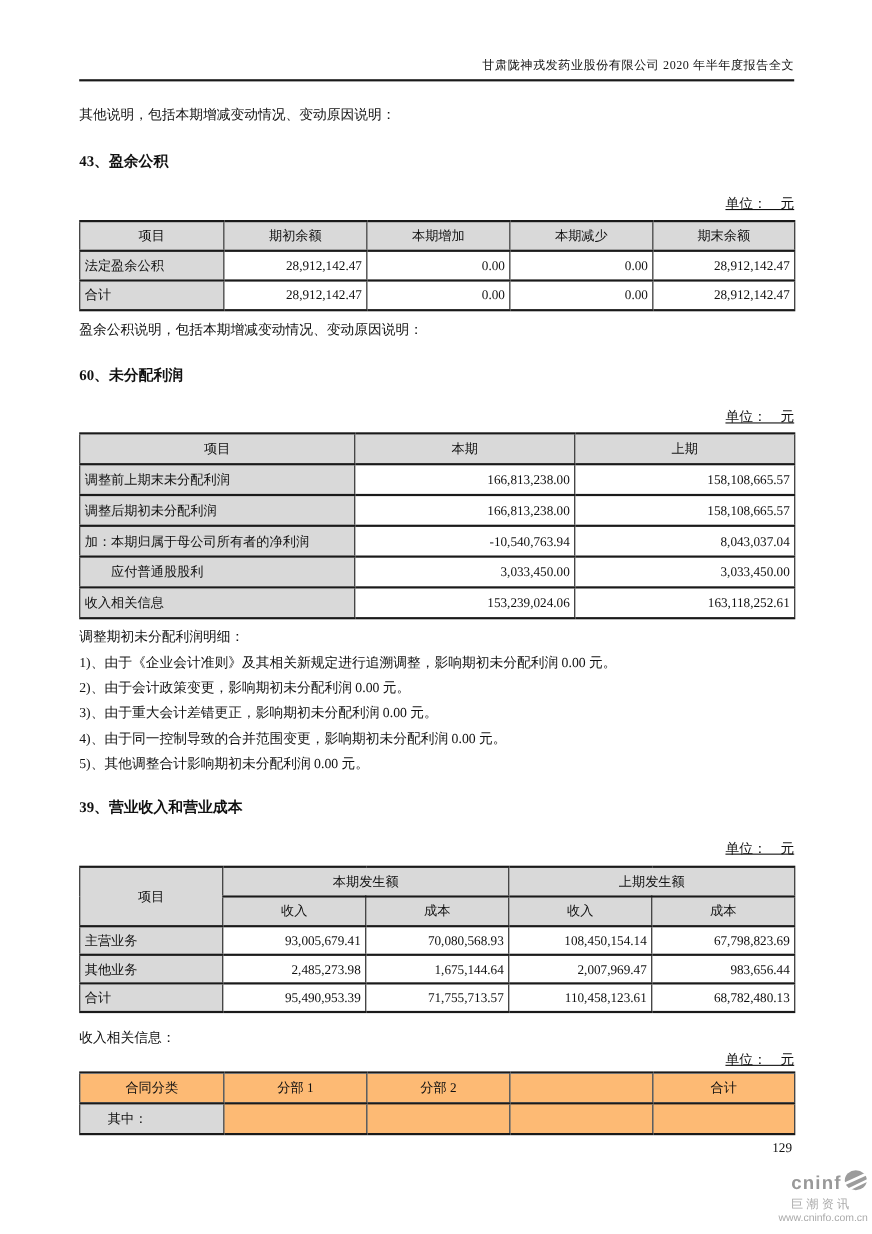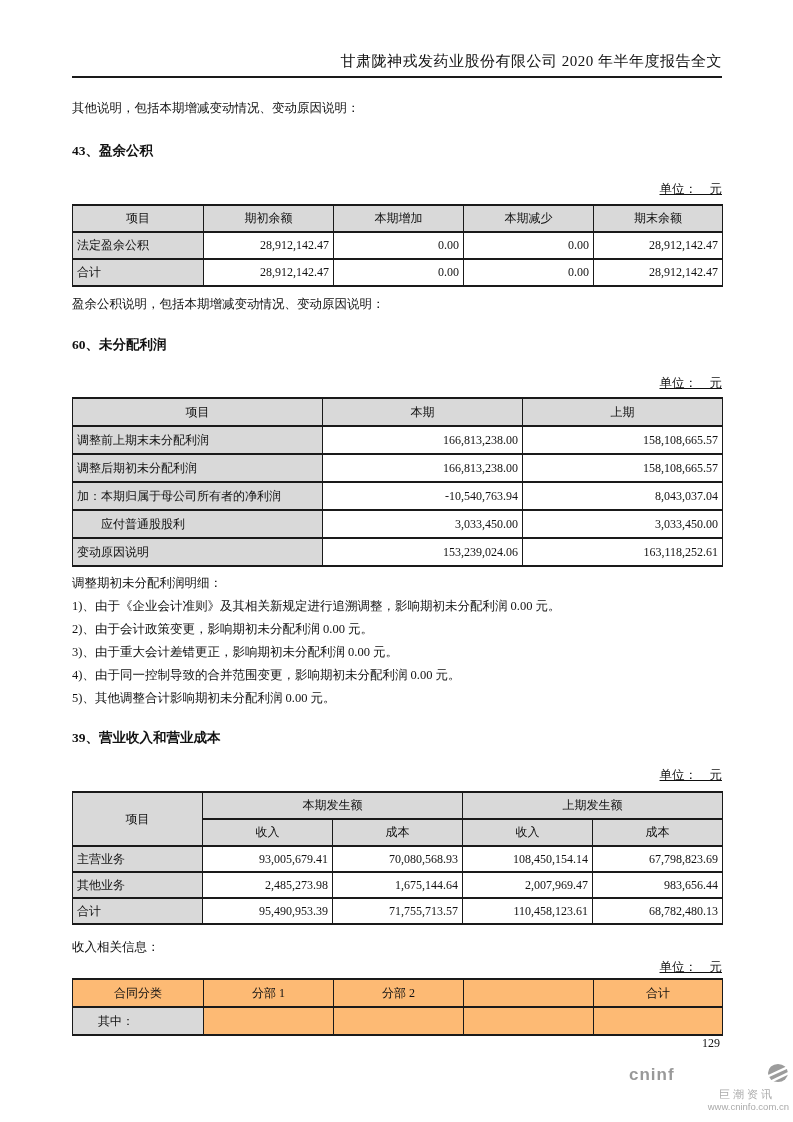--- a/index.html
+++ b/index.html
@@ -14,21 +14,21 @@
     overflow: hidden;
   }
   .content { padding: 0 71px 0 72px; }
 
   .doc-header {
     padding-top: 52px;
     border-bottom: 2px solid #1a1a1a;
     padding-bottom: 5px;
   }
   .doc-header-title {
-    font-size: 15px;
+    font-size: 11px;
     text-align: right;
     letter-spacing: 0.5px;
   }
 
   .body-text {
     margin: 22px 0 0 0;
     font-size: 12.5px;
     line-height: 16px;
   }
   .sec-heading {
@@ -99,21 +99,21 @@
     right: 4px;
     width: 160px;
     text-align: right;
     font-family: "Liberation Sans", "DejaVu Sans", sans-serif;
     color: #a3a3a3;
     line-height: 1.15;
   }
   .logo-row {
     display: flex;
     align-items: center;
-    justify-content: space-between;
+    justify-content: flex-end;
     gap: 2px;
   }
   .logo-text {
     font-size: 17px;
     font-weight: bold;
     letter-spacing: 1px;
     color: #999999;
   }
   .logo-cn {
     font-size: 11px;
@@ -213,21 +213,21 @@
           <td class="lbl">加：本期归属于母公司所有者的净利润</td>
           <td class="num">-10,540,763.94</td>
           <td class="num">8,043,037.04</td>
         </tr>
         <tr>
           <td class="lbl">　　应付普通股股利</td>
           <td class="num">3,033,450.00</td>
           <td class="num">3,033,450.00</td>
         </tr>
         <tr>
-          <td class="lbl">变动原因说明</td>
+          <td class="lbl">收入相关信息</td>
           <td class="num">153,239,024.06</td>
           <td class="num">163,118,252.61</td>
         </tr>
       </tbody>
     </table>
 
     <div class="detail-list">
       <p style="margin-top:8px">调整期初未分配利润明细：</p>
       <p>1)、由于《企业会计准则》及其相关新规定进行追溯调整，影响期初未分配利润 0.00 元。</p>
       <p>2)、由于会计政策变更，影响期初未分配利润 0.00 元。</p>

